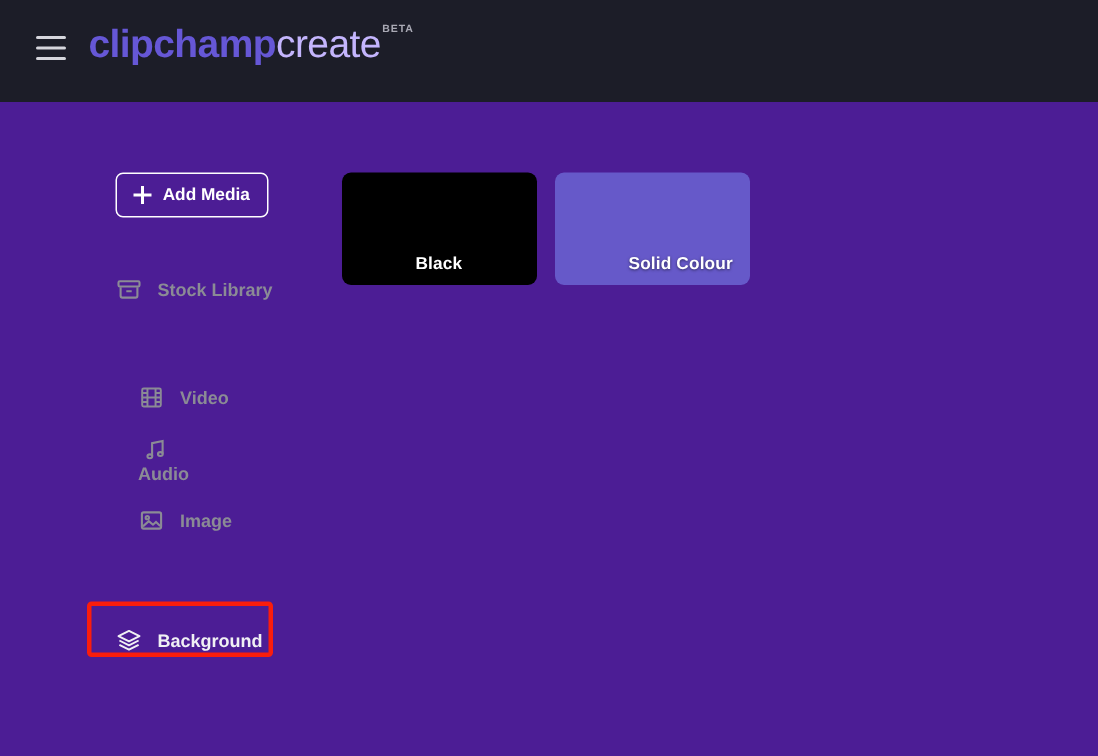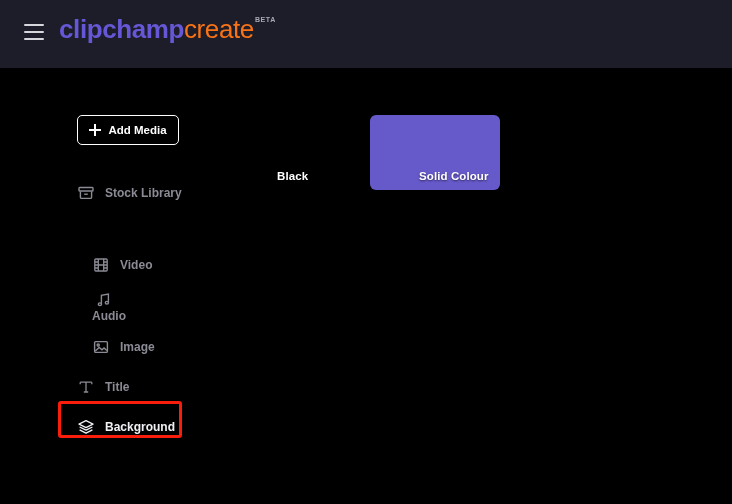--- a/index.html
+++ b/index.html
@@ -61,40 +61,40 @@
     font-size: 26px;
     font-weight: 600;
     letter-spacing: -0.4px;
     color: #6657d6;
     line-height: 30px;
   }
   .brand-create {
     font-size: 26px;
     font-weight: 400;
     letter-spacing: -0.4px;
-    color: #f97316;
+    color: #c4b5fd;
     line-height: 30px;
   }
   .brand-beta {
     font-size: 7px;
     font-weight: 700;
     letter-spacing: 0.6px;
     color: #a9a9b4;
     line-height: 8px;
     margin-top: 2px;
     margin-left: 1px;
   }
 
   
   .body-area {
     position: absolute;
     left: 0; top: 68px;
     width: 732px;
     height: 436px;
-    background: #000000;
+    background: #4c1d95;
   }
 
   
   .sidebar {
     position: absolute;
     left: 0; top: 0;
     width: 215px;
     height: 436px;
   }
 
@@ -283,28 +283,20 @@
         <span class="nav-icon">
           <svg width="18" height="18" viewBox="0 0 18 18" fill="none" stroke="#8b8b95" stroke-width="1.4">
             <rect x="2.6" y="3.6" width="12.8" height="10.8" rx="1.2"></rect>
             <circle cx="6.2" cy="7.1" r="1.1"></circle>
             <path d="M3.3 12.9 L7.2 9.4 L10 11.8 L12 10 L14.8 12.6"></path>
           </svg>
         </span>
         <span>Image</span>
       </div>
 
-      <div class="nav-item nav-title">
-        <span class="nav-icon">
-          <svg width="18" height="18" viewBox="0 0 18 18" fill="none" stroke="#8b8b95" stroke-width="1.3">
-            <path d="M3.2 4.2 L14.8 4.2 M3.2 4.2 L3.2 6.2 M14.8 4.2 L14.8 6.2 M9 4.2 L9 14 M6.8 14 L11.2 14"></path>
-          </svg>
-        </span>
-        <span>Title</span>
-      </div>
 
       <div class="nav-item nav-background">
         <span class="nav-icon">
           <svg width="18" height="18" viewBox="0 0 18 18" fill="none" stroke="#f0f0f4" stroke-width="1.3" stroke-linejoin="round">
             <path d="M9 2.6 L16 6.1 L9 9.6 L2 6.1 Z"></path>
             <path d="M2.6 9 L9 12.2 L15.4 9"></path>
             <path d="M2.6 11.9 L9 15.1 L15.4 11.9"></path>
           </svg>
         </span>
         <span>Background</span>

